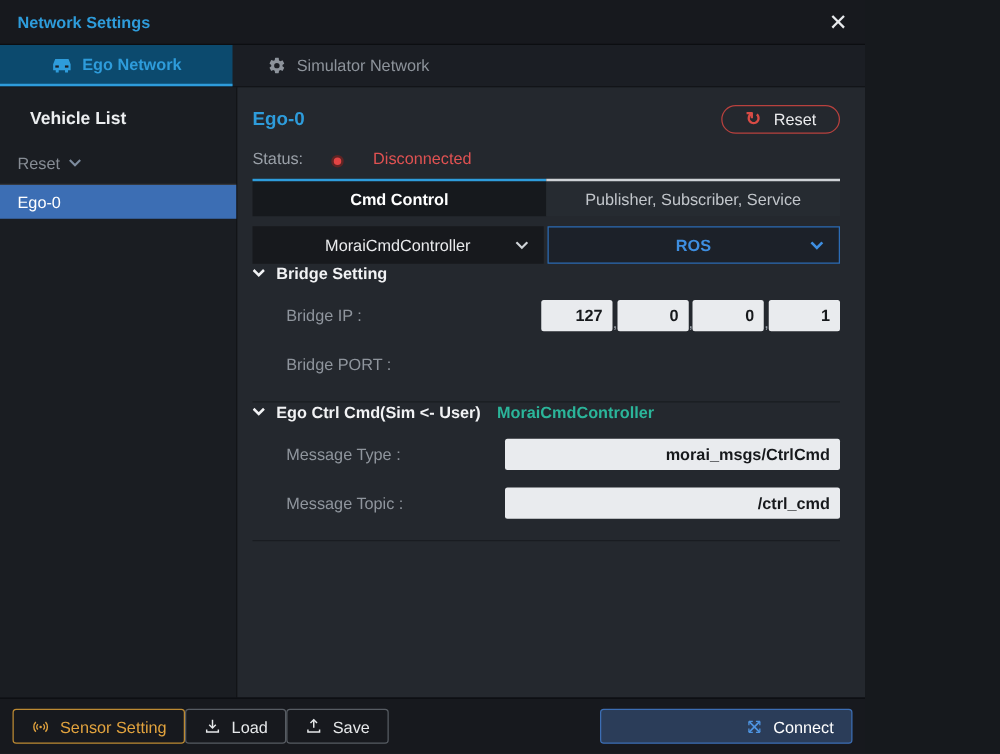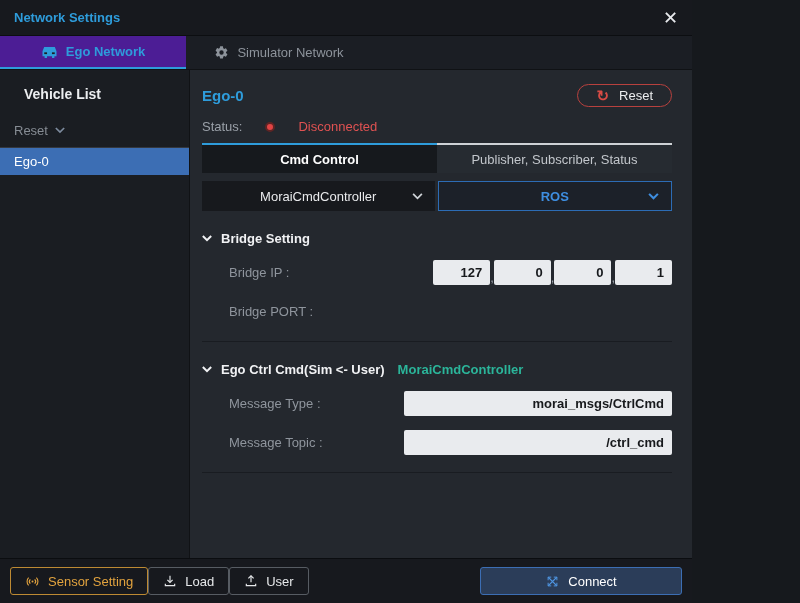--- a/index.html
+++ b/index.html
@@ -4,61 +4,61 @@
 <style>
   *{box-sizing:border-box;margin:0;padding:0}
   html,body{width:800px;height:603px}
   body{font-family:"Liberation Sans",sans-serif;background:#16191d;color:#dfe2e6;font-size:13px;overflow:hidden}
   .window{display:flex;flex-direction:column;width:692px;height:603px;background:#23272d}
   .titlebar{flex:0 0 36px;display:flex;align-items:center;justify-content:space-between;background:#17191e;padding:0 14px;border-bottom:1px solid #0c0e11}
   .title{color:#2e9cdb;font-weight:bold;font-size:13px}
   .close{color:#e8eaed;font-size:18px;line-height:1;cursor:pointer}
   .tabbar{flex:0 0 34px;display:flex;background:#1b1e24;border-bottom:1px solid #101215}
   .tab{width:186px;display:flex;align-items:center;justify-content:center;gap:8px;color:#8d939b;cursor:pointer;font-size:13px}
-  .tab.active{color:#2e9cdb;background:#4c1d95;border-bottom:2px solid #2e9cdb;font-weight:bold}
+  .tab.active{color:#2e9cdb;background:#0c4a6e;border-bottom:2px solid #2e9cdb;font-weight:bold}
   .content{flex:1;display:flex;min-height:0}
   .sidebar{flex:0 0 190px;background:#1a1d22;border-right:1px solid #101215;display:flex;flex-direction:column}
   .sidebar-title{padding:16px 24px 12px;color:#eceef0;font-weight:bold;font-size:14px}
   .name-header{display:flex;align-items:center;gap:7px;padding:9px 14px;color:#868c94;border-bottom:1px solid #34383f;cursor:pointer}
   .vehicle-row{height:27px;display:flex;align-items:center;padding:0 14px;color:#fff;cursor:pointer}
   .vehicle-row.selected{background:#3c6eb4}
   .main{flex:1;display:flex;flex-direction:column;padding:14px 20px 0 12px;background:#24282e;min-width:0}
   .main-header{display:flex;justify-content:space-between;align-items:center}
   .vehicle-title{color:#2e9cdb;font-size:15px;font-weight:bold}
   .reset-btn{display:flex;align-items:center;gap:10px;border:1px solid #b8413e;border-radius:14px;padding:3px 18px;color:#ebecee;cursor:pointer;background:transparent}
   .reset-icon{color:#d84b45;font-size:15px;font-weight:bold;line-height:1}
-  .status-row{display:flex;align-items:center;gap:23px;margin-top:12px;padding-bottom:9px}
+  .status-row{display:flex;align-items:flex-end;gap:23px;margin-top:12px;padding-bottom:9px}
   .status-label{color:#9aa0a8}
   .status-dot{width:10px;height:10px;border-radius:50%;background:#e24444;border:2px solid #5f2424}
   .status-value{color:#e05252}
   .subtabs{display:flex;height:30px}
   .subtab{flex:1;display:flex;align-items:center;justify-content:center;cursor:pointer}
   .subtab.active{background:#16191d;color:#ffffff;font-weight:bold;border-top:2px solid #2e9cdb}
   .subtab.inactive{background:#262b31;color:#c2c6cb;border-top:2px solid #ced2d6}
   .select-row{display:flex;gap:3px;margin-top:8px;height:30px}
   .select{flex:1;position:relative;display:flex;align-items:center;justify-content:center;cursor:pointer}
   .select.dark{background:#17191d;color:#e9eaec}
   .select.blue{background:#1c2129;border:1px solid #2c6cb5;color:#3e8ee0;font-weight:bold}
   .select .chev{position:absolute;right:12px;display:flex}
-  .section{margin-top:20px}
+  .section{}
   .section-header{display:flex;align-items:center;gap:9px;color:#f1f2f4;font-weight:bold}
   .section-sub{color:#2bb59a;font-weight:bold;margin-left:4px}
   .field-row{display:flex;align-items:center;justify-content:space-between;margin:13px 0 0 27px;height:26px}
   .field-label{color:#8f959d}
   .field-input{background:#e9ebee;border:none;border-radius:2px;color:#17191c;font-weight:bold;font-family:"Liberation Sans",sans-serif;font-size:13px;text-align:right;padding:0 8px;height:25px;outline:none}
   .wide{width:268px}
   .ip-group{display:flex;align-items:center;gap:0}
   .ip-box{width:57px}
   .ip-sep{color:#9aa0a8;align-self:flex-end}
   .divider{height:1px;background:#191c21;margin-top:17px}
   .footer{flex:0 0 45px;display:flex;align-items:center;background:#17191e;border-top:1px solid #0b0d10;padding:0 10px}
   .btn{display:flex;align-items:center;gap:8px;height:28px;padding:0 14px;border-radius:3px;border:1px solid #575c63;color:#e6e8ea;cursor:pointer;background:transparent;font-size:13px}
   .btn.sensor{border-color:#bd8a33;color:#e2a33e}
   .spacer{flex:1}
-  .btn.connect{width:202px;justify-content:center;background:#2b3d59;border-color:#3c6eb4;color:#fff}
+  .btn.connect{width:202px;justify-content:flex-end;background:#2b3d59;border-color:#3c6eb4;color:#fff}
   svg{display:block}
 </style>
 </head>
 <body>
 
 <div class="window">
 
   <div class="titlebar">
     <span class="title">Network Settings</span>
     <span class="close">✕</span>
@@ -111,21 +111,21 @@
       </div>
 
       <div class="status-row">
         <span class="status-label">Status:</span>
         <span class="status-dot"></span>
         <span class="status-value">Disconnected</span>
       </div>
 
       <div class="subtabs">
         <div class="subtab active">Cmd Control</div>
-        <div class="subtab inactive">Publisher, Subscriber, Status</div>
+        <div class="subtab inactive">Publisher, Subscriber, Service</div>
       </div>
 
       <div class="select-row">
         <div class="select dark">
           <span>MoraiCmdController</span>
           <span class="chev" style="color:#cfd3d7">
             <svg width="11" height="7" viewBox="0 0 12 8" fill="none" stroke="currentColor" stroke-width="2">
                 <path d="M1 1l5 5 5-5"></path>
               </svg>
           </span>
@@ -215,21 +215,21 @@
       <span>Load</span>
     </div>
     <div class="btn">
       <span>
         <svg width="14" height="14" viewBox="0 0 24 24" fill="none" stroke="currentColor" stroke-width="2">
             <path d="M12 14V3"></path>
             <path d="M7.5 7.5L12 3l4.5 4.5"></path>
             <path d="M4 16.5V20h16v-3.5"></path>
           </svg>
       </span>
-      <span>User</span>
+      <span>Save</span>
     </div>
     <div class="spacer"></div>
     <div class="btn connect">
       <span>
         <svg width="15" height="15" viewBox="0 0 24 24" fill="none" stroke="#4e94e0" stroke-width="2.2">
             <path d="M5 5l14 14M19 5L5 19"></path>
             <path d="M5 5h5M5 5v5M19 19h-5M19 19v-5M19 5h-5M19 5v5M5 19h5M5 19v-5" stroke-width="1.6"></path>
           </svg>
       </span>
       <span>Connect</span>

